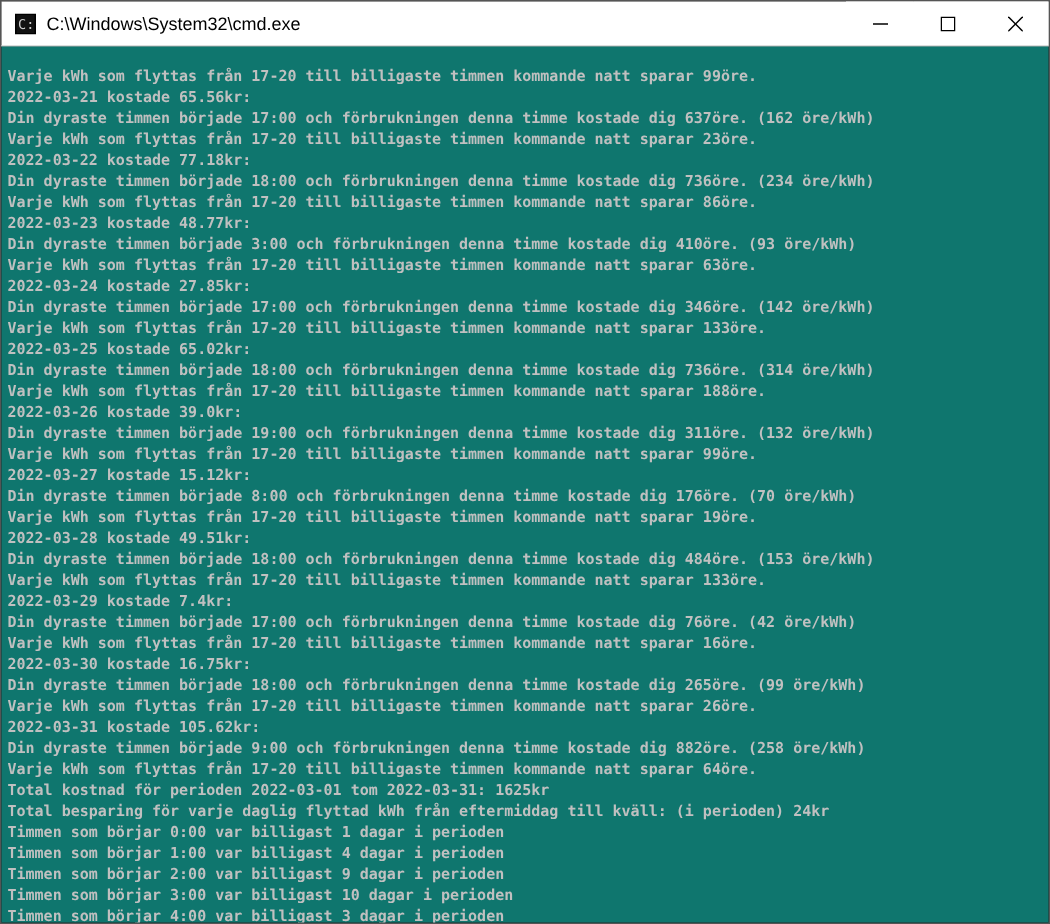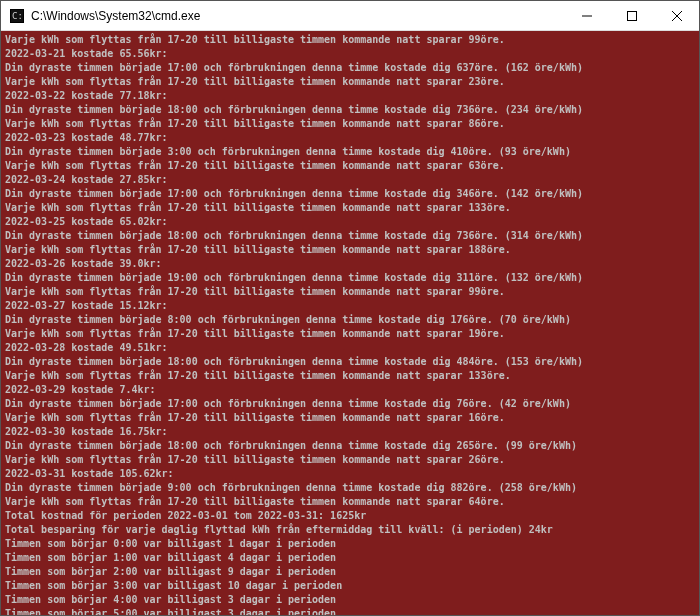--- a/index.html
+++ b/index.html
@@ -4,21 +4,21 @@
 <style>
   * { margin: 0; padding: 0; box-sizing: border-box; }
   html, body { width: 700px; height: 616px; overflow: hidden; font-family: "Segoe UI", Tahoma, sans-serif; background: #fff; }
   .window { width: 700px; height: 616px; border: 1px solid #555; display: flex; flex-direction: column; background: #000; }
   .titlebar { height: 30px; background: #fff; display: flex; align-items: center; border-bottom: 1px solid #ddd; }
   .titlebar .icon { width: 16px; height: 16px; margin: 0 6px 0 8px; display: inline-flex; align-items: center; justify-content: center; }
   .titlebar .title { flex: 1; font-size: 12px; color: #000; white-space: nowrap; overflow: hidden; }
   .winbtns { display: flex; height: 100%; }
   .winbtn { width: 45px; height: 100%; display: flex; align-items: center; justify-content: center; background: #fff; }
   .winbtn svg { display: block; }
-  .terminal { flex: 1; background: #7f1d1d; color: #c0c0c0; font-family: "Consolas", "Lucida Console", monospace; font-size: 10px; line-height: 14px; padding: 2px 4px; white-space: pre; overflow: hidden; font-weight: bold; }
+  .terminal { flex: 1; background: #0f766e; color: #c0c0c0; font-family: "Consolas", "Lucida Console", monospace; font-size: 10px; line-height: 14px; padding: 14px 4px; white-space: pre; overflow: hidden; font-weight: bold; }
   .terminal .line { white-space: pre; }
 </style>
 </head>
 <body>
 
 <div class="window">
   <div class="titlebar">
     <span class="icon">
       <svg width="14" height="14" viewBox="0 0 14 14">
         <rect x="0" y="0" width="14" height="14" fill="#000"></rect>

